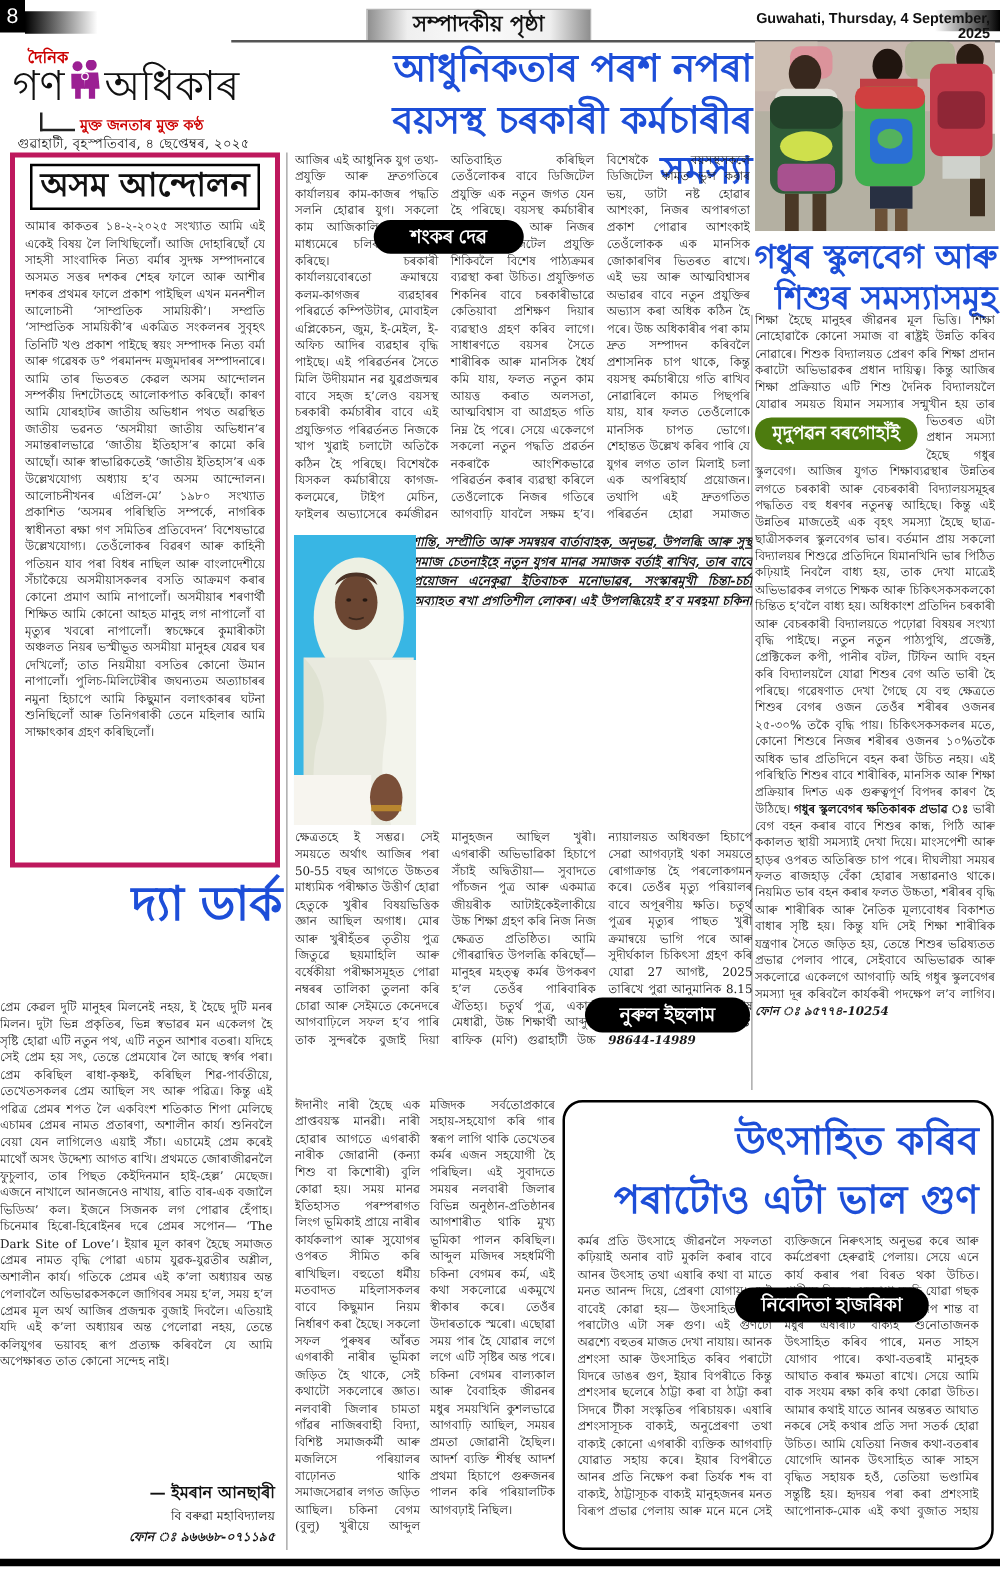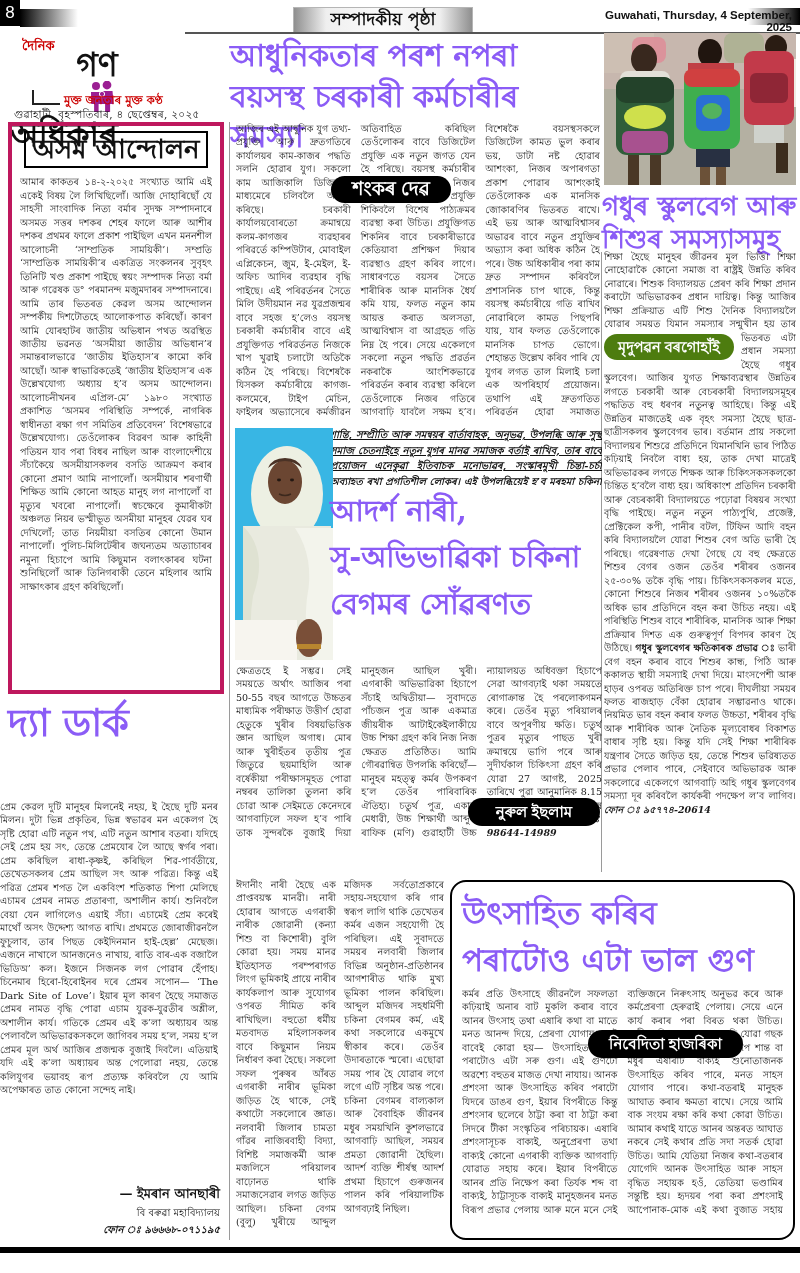--- a/index.html
+++ b/index.html
@@ -1,42 +1,42 @@
 <!DOCTYPE html>
 <html><head>
 <meta charset="utf-8">
 <style>
   html,body{margin:0;padding:0;background:#e8e8e8;}
   .page{position:relative;width:800px;height:1273px;margin:0 auto;background:#fff;
         font-family:"DejaVu Serif","Liberation Serif",serif;color:#111;overflow:hidden;}
   .abs{position:absolute;}
   .body-text{font-size:9.5px;line-height:1.42;text-align:justify;overflow:hidden;color:#1a1a1a;}
   .body-text .phone{font-style:italic;font-weight:bold;}
-  .hl{font-weight:bold;text-align:left;color:#8b5cf6;}
+  .hl{font-weight:bold;text-align:right;color:#1d4ed8;}
   .pill{position:absolute;background:#000;color:#fff;border-radius:16px;display:flex;
         align-items:center;justify-content:center;font-weight:bold;z-index:5;
         font-family:"Liberation Sans","DejaVu Sans",sans-serif;}
   .pill-inline{float:left;background:#4d7c0f;color:#fff;border-radius:14px;display:flex;
         align-items:center;justify-content:center;font-weight:bold;width:130px;height:26px;
         margin:3px 7px 3px 0;font-size:14.5px;font-family:"Liberation Sans","DejaVu Sans",sans-serif;}
   .vline{position:absolute;width:1px;background:#9a9a9a;}
   
   .pagenum-box{left:0;top:5;width:20px;height:26px;background:#000;color:#fff;display:flex;
         align-items:center;justify-content:center;font-size:17px;font-family:"Liberation Sans",sans-serif;}
   .pagenum-grad{left:20px;top:9px;width:58px;height:18px;background:linear-gradient(90deg,#000,#fff);}
   .section-bar{left:293px;top:7px;width:180px;height:26px;border:1px solid #b5b5b5;box-sizing:border-box;
         background:linear-gradient(90deg,#8f8f8f 0%,#efefef 18%,#fbfbfb 50%,#efefef 82%,#8f8f8f 100%);
         display:flex;align-items:center;justify-content:center;font-size:17px;font-weight:bold;text-align:center;}
   .header-rule{left:185px;top:32px;width:615px;height:2px;background:#555;}
   .dateline-grad{left:748px;top:8px;width:52px;height:17px;background:linear-gradient(90deg,#fff,#000);}
   .dateline-en{left:600px;top:9px;width:192px;text-align:right;font-family:"Liberation Sans","DejaVu Sans",sans-serif;
         font-weight:bold;font-size:11.5px;z-index:2;}
   
   .mh-daily{left:22px;top:36px;color:#cc0000;font-weight:bold;font-size:13px;}
-  .mh-title{left:10px;top:48px;display:flex;align-items:flex-end;font-weight:bold;font-size:33px;line-height:1;flex-direction:column;}
+  .mh-title{left:10px;top:48px;display:flex;align-items:flex-end;font-weight:normal;font-size:33px;line-height:1;}
   .mh-bracket{left:32px;top:90px;width:26px;height:13px;border-left:2px solid #222;border-bottom:2px solid #222;}
   .mh-tagline{left:64px;top:92px;color:#cc0000;font-weight:bold;font-size:11.5px;}
   .mh-date{left:14px;top:107px;font-size:10.5px;letter-spacing:.3px;}
   
   .assam-box{left:8px;top:122px;width:216px;height:572px;border:4px solid #be185d;box-sizing:border-box;padding:5px 8px;}
   .assam-title-box{border:2.5px solid #000;width:180px;margin:0 auto 7px;text-align:center;
         font-weight:bold;font-size:26px;line-height:1.2;padding:1px 0;}
   .assam-body{height:494px;}
   .dark-head{left:8px;top:700px;width:218px;font-size:38px;line-height:1.22;}
   .dark-body{left:0;top:800px;width:218px;height:380px;}
@@ -156,21 +156,21 @@
     <span class="ph">ফোন ঃ ৯৬৬৬৮-০৭১১৯৫</span>
   </div>
 
   <div class="vline" style="left:229px;top:122px;height:1118px;"></div>
   <div class="vline" style="left:601px;top:252px;height:620px;"></div>
 
   <div class="abs body-text main-body">
     <span>আজিৰ এই আধুনিক যুগ তথ্য-প্ৰযুক্তি আৰু দ্ৰুতগতিৰে কাৰ্যালয়ৰ কাম-কাজৰ পদ্ধতি সলনি হোৱাৰ যুগ। সকলো কাম আজিকালি ডিজিটেল মাধ্যমেৰে চলিবলৈ আৰম্ভ কৰিছে। চৰকাৰী কাৰ্যালয়বোৰতো ক্ৰমান্বয়ে কলম-কাগজৰ ব্যৱহাৰৰ পৰিৱৰ্তে কম্পিউটাৰ, মোবাইল এপ্লিকেচন, জুম, ই-মেইল, ই-অফিচ আদিৰ ব্যৱহাৰ বৃদ্ধি পাইছে। এই পৰিৱৰ্তনৰ সৈতে মিলি উদীয়মান নৱ যুৱপ্ৰজন্মৰ বাবে সহজ হ’লেও বয়সস্থ চৰকাৰী কৰ্মচাৰীৰ বাবে এই প্ৰযুক্তিগত পৰিৱৰ্তনত নিজকে খাপ খুৱাই চলাটো অতিকৈ কঠিন হৈ পৰিছে। বিশেষকৈ যিসকল কৰ্মচাৰীয়ে কাগজ-কলমেৰে, টাইপ মেচিন, ফাইলৰ অভ্যাসেৰে কৰ্মজীৱন অতিবাহিত কৰিছিল তেওঁলোকৰ বাবে ডিজিটেল প্ৰযুক্তি এক নতুন জগত যেন হৈ পৰিছে। বয়সস্থ কৰ্মচাৰীৰ বাবে ধৈৰ্যৰে আৰু নিজৰ ভাষাত ডিজিটেল প্ৰযুক্তি শিকিবলৈ বিশেষ পাঠ্যক্ৰমৰ ব্যৱস্থা কৰা উচিত। প্ৰযুক্তিগত শিকনিৰ বাবে চৰকাৰীভাৱে কেতিয়াবা প্ৰশিক্ষণ দিয়াৰ ব্যৱস্থাও গ্ৰহণ কৰিব লাগে। সাধাৰণতে বয়সৰ সৈতে শাৰীৰিক আৰু মানসিক ধৈৰ্য কমি যায়, ফলত নতুন কাম আয়ত্ত কৰাত অলসতা, আত্মবিশ্বাস বা আগ্ৰহত গতি নিম্ন হৈ পৰে। সেয়ে একেলগে সকলো নতুন পদ্ধতি প্ৰৱৰ্তন নকৰাকৈ আংশিকভাৱে পৰিৱৰ্তন কৰাৰ ব্যৱস্থা কৰিলে তেওঁলোকে নিজৰ গতিৰে আগবাঢ়ি যাবলৈ সক্ষম হ’ব। বিশেষকৈ বয়সস্থসকলে ডিজিটেল কামত ভুল কৰাৰ ভয়, ডাটা নষ্ট হোৱাৰ আশংকা, নিজৰ অপাৰগতা প্ৰকাশ পোৱাৰ আশংকাই তেওঁলোকক এক মানসিক জোকাৰণিৰ ভিতৰত ৰাখে। এই ভয় আৰু আত্মবিশ্বাসৰ অভাৱৰ বাবে নতুন প্ৰযুক্তিৰ অভ্যাস কৰা অধিক কঠিন হৈ পৰে। উচ্চ অধিকাৰীৰ পৰা কাম দ্ৰুত সম্পাদন কৰিবলৈ প্ৰশাসনিক চাপ থাকে, কিন্তু বয়সস্থ কৰ্মচাৰীয়ে গতি ৰাখিব নোৱাৰিলে কামত পিছপৰি যায়, যাৰ ফলত তেওঁলোকে মানসিক চাপত ভোগে। শেহান্তত উল্লেখ কৰিব পাৰি যে যুগৰ লগত তাল মিলাই চলা এক অপৰিহাৰ্য প্ৰয়োজন। তথাপি এই দ্ৰুতগতিত পৰিৱৰ্তন হোৱা সমাজত অভিজ্ঞ, বৰ্ষিত বয়সৰ কৰ্মচাৰীৰ প্ৰতি মানৱীয় দিশ পাহৰি যোৱা অনুচিত। তেওঁলোকে জীৱনৰ মূল্যৱান সময় জনসেৱাত ব্যয় কৰিছে, সেইকাৰণে তেওঁলোকৰ প্ৰতি সমাজ আৰু চৰকাৰৰ এক বিশেষ দায়িত্ব থাকে। এইদৰে চলিলে তেওঁলোকেও আধুনিকতাৰ সৈতে খাপ খুৱাই, আত্মসন্মান বজাই ৰাখি, নিজৰ কৰ্মজীৱনৰ অন্তলৈ আনন্দেৰে কাম কৰি যাব পাৰিব। </span>
     
   </div>
-  <div class="pill" style="left:299px;top:176px;width:120px;height:27px;font-size:19px;margin-left:32px;">শংকৰ দেৱ</div>
+  <div class="pill" style="left:299px;top:176px;width:120px;height:27px;font-size:15px;">শংকৰ দেৱ</div>
 
   <div class="abs standfirst">শান্তি, সম্প্ৰীতি আৰু সমন্বয়ৰ বাৰ্তাবাহক, অনুভৱ, উপলব্ধি আৰু সুস্থ সমাজ চেতনাইহে নতুন যুগৰ মানৱ সমাজক বৰ্তাই ৰাখিব, তাৰ বাবে প্ৰয়োজন এনেকুৱা ইতিবাচক মনোভাৱৰ, সংস্কাৰমুখী চিন্তা-চৰ্চা অব্যাহত ৰখা প্ৰগতিশীল লোকৰ। এই উপলব্ধিয়েই হ’ব মৰহূমা চকিনা বেগমৰ প্ৰতি প্ৰকৃত সশ্ৰদ্ধ সোঁৱৰণ।</div>
 
   <div class="abs photo" style="left:235px;top:428px;width:98px;height:232px;">
     <svg width="98" height="232" viewBox="0 0 98 232">
       <rect width="98" height="232" fill="#38b6e4"></rect>
       <ellipse cx="52" cy="66" rx="36" ry="48" fill="#edf0e3"></ellipse>
       <ellipse cx="50" cy="54" rx="17" ry="22" fill="#6b4632"></ellipse>
       <path d="M33 40 q17 -14 34 0 q-4 -10 -17 -10 q-13 0 -17 10 z" fill="#4a3226"></path>
       <ellipse cx="44" cy="52" rx="2" ry="1.4" fill="#241812"></ellipse>
@@ -178,44 +178,39 @@
       <path d="M44 66 q6 3 12 0" stroke="#3c281d" stroke-width="1.4" fill="none"></path>
       <rect x="8" y="98" width="88" height="134" fill="#e9eadf"></rect>
       <path d="M8 98 q26 26 10 70 q-6 36 4 64 l-14 0 z" fill="#dfe2d2"></path>
       <path d="M60 100 q20 30 12 70 q-4 34 6 62 l20 0 l0 -132 z" fill="#f3f4ec"></path>
       <rect x="0" y="192" width="62" height="40" fill="#f7f5ef"></rect>
       <ellipse cx="74" cy="210" rx="13" ry="19" fill="#7a4f38"></ellipse>
       <rect x="62" y="216" width="24" height="5" fill="#b8862f"></rect>
     </svg>
   </div>
 
-  <div class="abs hl adarsh-head">
-    <span style="display:block">আদৰ্শ নাৰী,</span>
-    <span style="display:block">সু-অভিভাৱিকা চকিনা</span>
-    <span style="display:block">বেগমৰ সোঁৱৰণত</span>
-  </div>
 
   <div class="abs body-text adarsh-top">
     <span>ক্ষেত্ৰতহে ই সম্ভৱ। সেই সময়তে অৰ্থাৎ আজিৰ পৰা 50-55 বছৰ আগতে উচ্চতৰ মাধ্যমিক পৰীক্ষাত উত্তীৰ্ণ হোৱা হেতুকে খুৰীৰ বিষয়ভিত্তিক জ্ঞান আছিল অগাধ। মোৰ আৰু খুৰীহঁতৰ তৃতীয় পুত্ৰ জিতুৱে ছয়মাহিলি আৰু বৰ্ষেকীয়া পৰীক্ষাসমূহত পোৱা নম্বৰৰ তালিকা তুলনা কৰি চোৱা আৰু সেইমতে কেনেদৰে আগবাঢ়িলে সফল হ’ব পাৰি তাক সুন্দৰকৈ বুজাই দিয়া মানুহজন আছিল খুৰী। এগৰাকী অভিভাৱিকা হিচাপে সঁচাই অদ্বিতীয়া— সুবাদতে পাঁচজন পুত্ৰ আৰু একমাত্ৰ জীয়ৰীক আটাইকেইলাকীয়ে উচ্চ শিক্ষা গ্ৰহণ কৰি নিজ নিজ ক্ষেত্ৰত প্ৰতিষ্ঠিত। আমি গৌৰৱান্বিত উপলব্ধি কৰিছোঁ— মানুহৰ মহত্ত্ব কৰ্মৰ উপকৰণ হ’ল তেওঁৰ পাৰিবাৰিক ঐতিহ্য। চতুৰ্থ পুত্ৰ, একান্ত মেধাৱী, উচ্চ শিক্ষাৰ্থী আব্দুল ৰাফিক (মণি) গুৱাহাটী উচ্চ ন্যায়ালয়ত অধিবক্তা হিচাপে সেৱা আগবঢ়াই থকা সময়তে ৰোগাক্ৰান্ত হৈ পৰলোকগমন কৰে। তেওঁৰ মৃত্যু পৰিয়ালৰ বাবে অপূৰণীয় ক্ষতি। চতুৰ্থ পুত্ৰৰ মৃত্যুৰ পাছত খুৰী ক্ৰমান্বয়ে ভাগি পৰে আৰু সুদীৰ্ঘকাল চিকিৎসা গ্ৰহণ কৰি যোৱা 27 আগষ্ট, 2025 তাৰিখে পুৱা আনুমানিক 8.15 বজাত নিজ বাসগৃহত শেষ নিশ্বাস ত্যাগ কৰে। </span>
     <span class="phone">ফোন ঃ 98644-14989</span>
   </div>
   <div class="pill" style="left:468px;top:798px;width:132px;height:28px;font-size:15px;">নুৰুল ইছলাম</div>
   <div class="abs body-text adarsh-bottom">ঈদানীং নাৰী হৈছে এক প্ৰাপ্তবয়স্ক মানৱী। নাৰী হোৱাৰ আগতে এগৰাকী নাৰীক জোৱানী (কন্যা শিশু বা কিশোৰী) বুলি কোৱা হয়। সময় মানৱ ইতিহাসত পৰম্পৰাগত লিংগ ভূমিকাই প্ৰায়ে নাৰীৰ কাৰ্যকলাপ আৰু সুযোগৰ ওপৰত সীমিত কৰি ৰাখিছিল। বহুতো ধৰ্মীয় মতবাদত মহিলাসকলৰ বাবে কিছুমান নিয়ম নিৰ্ধাৰণ কৰা হৈছে। সকলো সফল পুৰুষৰ আঁৰত এগৰাকী নাৰীৰ ভূমিকা জড়িত হৈ থাকে, সেই কথাটো সকলোৰে জ্ঞাত। নলবাৰী জিলাৰ চামতা গাঁৱৰ নাজিৰবাহী বিদ্যা, বিশিষ্ট সমাজকৰ্মী আৰু মজলিসে পৰিয়ালৰ বাঢ়োনত থাকি সমাজসেৱাৰ লগত জড়িত আছিল। চকিনা বেগম (বুলু) খুৰীয়ে আব্দুল মজিদক সৰ্বতোপ্ৰকাৰে সহায়-সহযোগ কৰি গাৰ স্বৰূপ লাগি থাকি তেখেতৰ কৰ্মৰ এজন সহযোগী হৈ পৰিছিল। এই সুবাদতে সময়ৰ নলবাৰী জিলাৰ বিভিন্ন অনুষ্ঠান-প্ৰতিষ্ঠানৰ আগশাৰীত থাকি মুখ্য ভূমিকা পালন কৰিছিল। আব্দুল মজিদৰ সহধৰ্মিণী চকিনা বেগমৰ কৰ্ম, এই কথা সকলোৱে একমুখে স্বীকাৰ কৰে। তেওঁৰ উদাৰতাকে স্মৰো। এছোৱা সময় পাৰ হৈ যোৱাৰ লগে লগে এটি সৃষ্টিৰ অন্ত পৰে। চকিনা বেগমৰ বাল্যকাল আৰু বৈবাহিক জীৱনৰ মধুৰ সময়খিনি কুশলভাৱে আগবাঢ়ি আছিল, সময়ৰ প্ৰমতা জোৱানী হৈছিল। আদৰ্শ ব্যক্তি শীৰ্ষস্থ আদৰ্শ প্ৰথমা হিচাপে গুৰুজনৰ পালন কৰি পৰিয়ালটিক আগবঢ়াই নিছিল।</div>
 
   <div class="abs hl rt-head">
     <span style="display:block">গধুৰ স্কুলবেগ আৰু</span>
     <span style="display:block">শিশুৰ সমস্যাসমূহ</span>
   </div>
   <div class="abs body-text rt-body">
     <span>শিক্ষা হৈছে মানুহৰ জীৱনৰ মূল ভিত্তি। শিক্ষা নোহোৱাকৈ কোনো সমাজ বা ৰাষ্ট্ৰই উন্নতি কৰিব নোৱাৰে। শিশুক বিদ্যালয়ত প্ৰেৰণ কৰি শিক্ষা প্ৰদান কৰাটো অভিভাৱকৰ প্ৰধান দায়িত্ব। কিন্তু আজিৰ শিক্ষা প্ৰক্ৰিয়াত এটি শিশু দৈনিক বিদ্যালয়লৈ যোৱাৰ সময়ত যিমান সমস্যাৰ সন্মুখীন হয় তাৰ </span>
     <span class="pill-inline">মৃদুপৱন বৰগোহাঁই</span>
     <span>ভিতৰত এটা প্ৰধান সমস্যা হৈছে গধুৰ স্কুলবেগ। আজিৰ যুগত শিক্ষাব্যৱস্থাৰ উন্নতিৰ লগতে চৰকাৰী আৰু বেচৰকাৰী বিদ্যালয়সমূহৰ পদ্ধতিত বহু ধৰণৰ নতুনত্ব আহিছে। কিন্তু এই উন্নতিৰ মাজতেই এক বৃহৎ সমস্যা হৈছে ছাত্ৰ-ছাত্ৰীসকলৰ স্কুলবেগৰ ভাৰ। বৰ্তমান প্ৰায় সকলো বিদ্যালয়ৰ শিশুৱে প্ৰতিদিনে যিমানখিনি ভাৰ পিঠিত কঢ়িয়াই নিবলৈ বাধ্য হয়, তাক দেখা মাত্ৰেই অভিভাৱকৰ লগতে শিক্ষক আৰু চিকিৎসকসকলকো চিন্তিত হ’বলৈ বাধ্য হয়। অধিকাংশ প্ৰতিদিন চৰকাৰী আৰু বেচৰকাৰী বিদ্যালয়তে পঢ়োৱা বিষয়ৰ সংখ্যা বৃদ্ধি পাইছে। নতুন নতুন পাঠ্যপুথি, প্ৰজেক্ট, প্ৰেক্টিকেল কপী, পানীৰ বটল, টিফিন আদি বহন কৰি বিদ্যালয়লৈ যোৱা শিশুৰ বেগ অতি ভাৰী হৈ পৰিছে। গৱেষণাত দেখা গৈছে যে বহু ক্ষেত্ৰতে শিশুৰ বেগৰ ওজন তেওঁৰ শৰীৰৰ ওজনৰ ২৫-৩০% তকৈ বৃদ্ধি পায়। চিকিৎসকসকলৰ মতে, কোনো শিশুৰে নিজৰ শৰীৰৰ ওজনৰ ১০%তকৈ অধিক ভাৰ প্ৰতিদিনে বহন কৰা উচিত নহয়। এই পৰিস্থিতি শিশুৰ বাবে শাৰীৰিক, মানসিক আৰু শিক্ষা প্ৰক্ৰিয়াৰ দিশত এক গুৰুত্বপূৰ্ণ বিপদৰ কাৰণ হৈ উঠিছে। </span>
     <span class="rt-subhead">গধুৰ স্কুলবেগৰ ক্ষতিকাৰক প্ৰভাৱ ঃ </span>
     <span>ভাৰী বেগ বহন কৰাৰ বাবে শিশুৰ কান্ধ, পিঠি আৰু ককালত স্থায়ী সমস্যাই দেখা দিয়ে। মাংসপেশী আৰু হাড়ৰ ওপৰত অতিৰিক্ত চাপ পৰে। দীঘলীয়া সময়ৰ ফলত ৰাজহাড় বেঁকা হোৱাৰ সম্ভাৱনাও থাকে। নিয়মিত ভাৰ বহন কৰাৰ ফলত উচ্চতা, শৰীৰৰ বৃদ্ধি আৰু শাৰীৰিক আৰু নৈতিক মূল্যবোধৰ বিকাশত বাধাৰ সৃষ্টি হয়। কিন্তু যদি সেই শিক্ষা শাৰীৰিক যন্ত্ৰণাৰ সৈতে জড়িত হয়, তেন্তে শিশুৰ ভৱিষ্যতত প্ৰভাৱ পেলাব পাৰে, সেইবাবে অভিভাৱক আৰু সকলোৱে একেলগে আগবাঢ়ি অহি গধুৰ স্কুলবেগৰ সমস্যা দূৰ কৰিবলৈ কাৰ্যকৰী পদক্ষেপ ল’ব লাগিব। </span>
-    <span class="phone">ফোন ঃ ৯৫৭৭৪-20614</span>
+    <span class="phone">ফোন ঃ ৯৫৭৭৪-10254</span>
   </div>
 
   <div class="abs enc-box">
     <div class="hl enc-head">
       <span style="display:block">উৎসাহিত কৰিব</span>
       <span style="display:block">পৰাটোও এটা ভাল গুণ</span>
     </div>
     <div class="body-text enc-body">
       <span>কৰ্মৰ প্ৰতি উৎসাহে জীৱনলৈ সফলতা কঢ়িয়াই অনাৰ বাট মুকলি কৰাৰ বাবে আনৰ উৎসাহ তথা এষাৰি কথা বা মাতে মনত আনন্দ দিয়ে, প্ৰেৰণা যোগায়। সেই বাবেই কোৱা হয়— উৎসাহিত কৰিব পৰাটোও এটা সৰু গুণ। এই গুণটো অৱশ্যে বহুতৰ মাজত দেখা নাযায়। আনক প্ৰশংসা আৰু উৎসাহিত কৰিব পৰাটো যিদৰে ডাঙৰ গুণ, ইয়াৰ বিপৰীতে কিন্তু প্ৰশংসাৰ ছলেৰে ঠাট্টা কৰা বা ঠাট্টা কৰা সিদৰে টীকা সংস্কৃতিৰ পৰিচায়ক। এষাৰি প্ৰশংসাসূচক বাক্যই, অনুপ্ৰেৰণা তথা বাক্যই কোনো এগৰাকী ব্যক্তিক আগবাঢ়ি যোৱাত সহায় কৰে। ইয়াৰ বিপৰীতে আনৰ প্ৰতি নিক্ষেপ কৰা তিৰ্যক শব্দ বা বাক্যই, ঠাট্টাসূচক বাক্যই মানুহজনৰ মনত বিৰূপ প্ৰভাৱ পেলায় আৰু মনে মনে সেই ব্যক্তিজনে নিৰুৎসাহ অনুভৱ কৰে আৰু কৰ্মপ্ৰেৰণা হেৰুৱাই পেলায়। সেয়ে এনে কাৰ্য কৰাৰ পৰা বিৰত থকা উচিত। পানীয়ে যিদৰে এজোপা মৰহি যোৱা গছক সজীৱ কৰি তুলিব পাৰে, তদ্ৰূপ শান্ত বা মধুৰ এষাৰটি বাক্যই শুনোতাজনক উৎসাহিত কৰিব পাৰে, মনত সাহস যোগাব পাৰে। কথা-বতৰাই মানুহক আঘাত কৰাৰ ক্ষমতা ৰাখে। সেয়ে আমি বাক সংযম ৰক্ষা কৰি কথা কোৱা উচিত। আমাৰ কথাই যাতে আনৰ অন্তৰত আঘাত নকৰে সেই কথাৰ প্ৰতি সদা সতৰ্ক হোৱা উচিত। আমি যেতিয়া নিজৰ কথা-বতৰাৰ যোগেদি আনক উৎসাহিত আৰু সাহস বৃদ্ধিত সহায়ক হওঁ, তেতিয়া ভণ্ডামিৰ সন্তুষ্টি হয়। হৃদয়ৰ পৰা কৰা প্ৰশংসাই আপোনাক-মোক এই কথা বুজাত সহায় কৰে যে আপোনাৰ-মোৰ কাৰ্যবোৰ কোনোবাই লক্ষ্য কৰিছে আৰু আপোনাৰ-মোৰ বাবে চিন্তা কৰিছে আৰু ভাল হোৱাটো কামনা কৰে। আমি সকলোৱে আনৰ পৰা প্ৰশংসা আৰু প্ৰেৰণা তথা কথা বা এষাৰি মাত শুনিবলৈ ইচ্ছা কৰোঁ। ঠিক সেইদৰে আমিও তেওঁলোকৰ কামৰ শলাগ লোৱাটো বিচাৰো। সেয়ে আনৰ ভাল কামৰ প্ৰশংসা কৰা, উৎসাহিত কৰা আদিৰ দৰে ভাল গুণসমূহ আয়ত্ত কৰিবলৈ যত্ন কৰা উচিত। </span>
       

